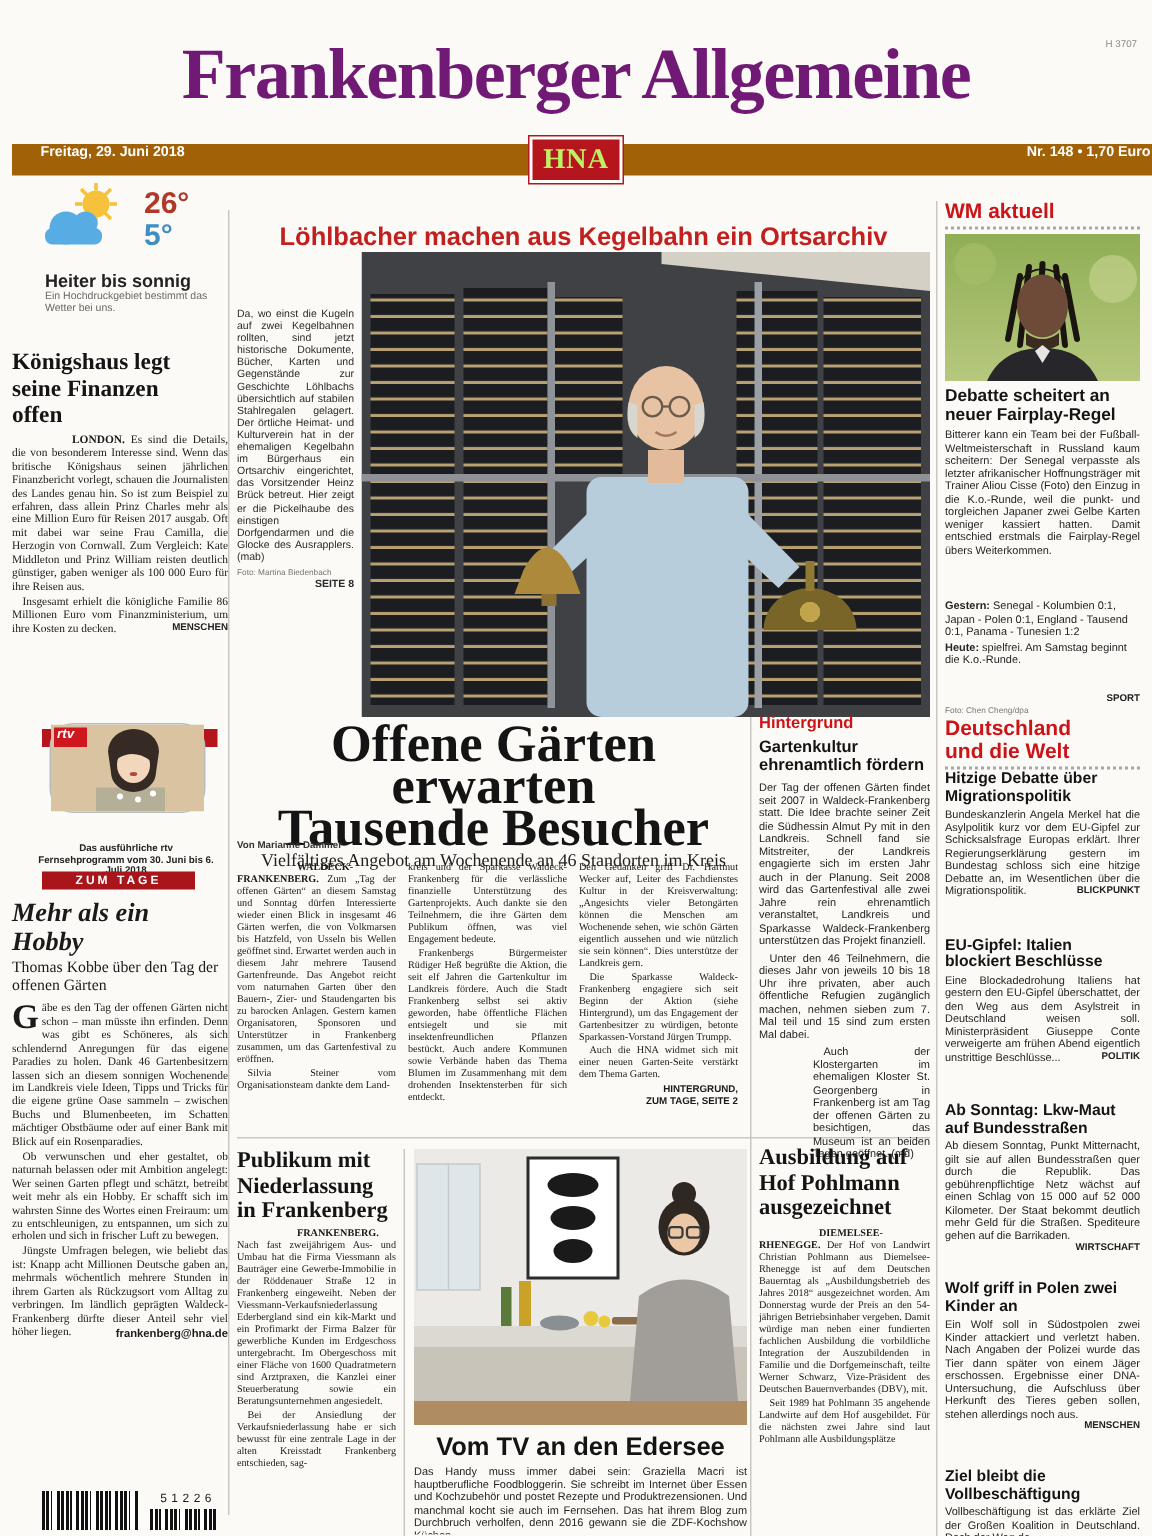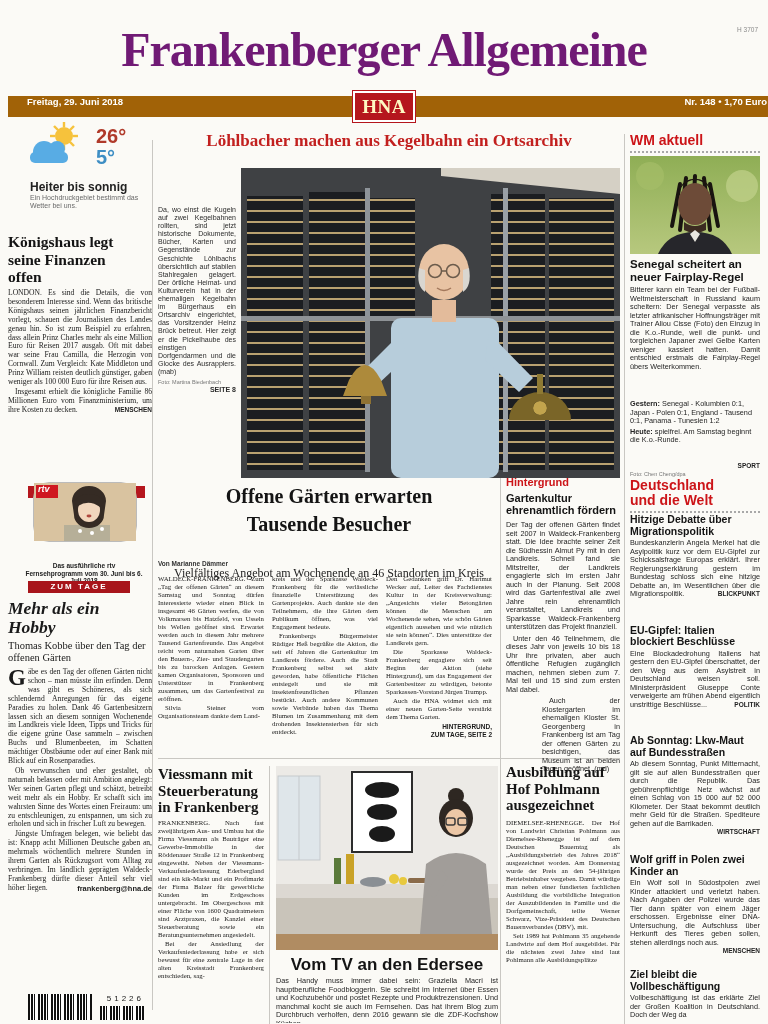--- a/index.html
+++ b/index.html
@@ -14,40 +14,40 @@
 
   
   .edition{font:6.5px "Liberation Sans",sans-serif;color:#8a8a8a;}
   .masthead{font-weight:bold;font-size:48px;letter-spacing:-1px;color:#701a75;line-height:1;}
   .datebar{background:#a16207;height:21px;line-height:21px;color:#fff;
            font:bold 9.5px "Liberation Sans",sans-serif;padding-left:13px;}
   .datebar .l{float:left;padding-left:6px;}
   .datebar .r{float:right;padding-right:6px;}
   .hnabox{background:#b5161d;border:2px solid #fff;box-shadow:0 0 0 1px #b5161d;
           width:58px;height:27px;text-align:center;}
-  .hnabox span{color:#fef9c3;font-weight:bold;font-size:19px;line-height:27px;letter-spacing:.5px;}
+  .hnabox span{color:#bef264;font-weight:bold;font-size:19px;line-height:27px;letter-spacing:.5px;}
 
   
   .h-red-top{font-family:"Liberation Sans",sans-serif;font-weight:bold;font-size:17px;color:#c2201f;}
-  .h-main{font-weight:bold;font-size:20px;line-height:28px;color:#141414;}
+  .h-main{font-weight:bold;font-size:35px;line-height:28px;color:#141414;}
   .h-sub{font-size:12px;color:#222;}
   .byline{font:bold 6.5px "Liberation Sans",sans-serif;color:#333;}
   .h-serif-md{font-weight:bold;font-size:15px;line-height:16.5px;color:#141414;}
   .h-serif-left{font-weight:bold;font-size:15.5px;line-height:17.5px;color:#141414;}
   .h-italic{font-weight:bold;font-style:italic;font-size:17.5px;line-height:19px;}
   .h-side{font-family:"Liberation Sans",sans-serif;font-weight:bold;font-size:10.5px;line-height:11.5px;color:#141414;}
   .red-label{font-family:"Liberation Sans",sans-serif;font-weight:bold;color:#cc1418;}
   .dotted{border-bottom:2px dotted #a8a8a8;}
 
   
   .body-left{font-size:7.6px;line-height:8.9px;}
   .body-col{font-size:6.8px;line-height:8px;}
   .body-side{font-family:"Liberation Sans",sans-serif;font-size:7.3px;line-height:8.5px;color:#252525;}
   .caption{font-family:"Liberation Sans",sans-serif;font-size:7px;line-height:8.1px;color:#2b2b2b;}
-  .lead{font-weight:normal;}
+  .lead{font-weight:bold;margin-left:40px;}
   .tag{float:right;font:bold 6.5px "Liberation Sans",sans-serif;color:#222;margin-left:4px;}
   .credit{font:5.5px "Liberation Sans",sans-serif;color:#777;}
   .refs{font:bold 6.5px "Liberation Sans",sans-serif;text-align:right;line-height:8px;margin-top:2px;}
   .dropcap{float:left;font-weight:bold;font-size:23px;line-height:19px;padding-right:2px;}
   .email{float:right;font:bold 7.5px "Liberation Sans",sans-serif;}
 
   
   .temp-high{font:bold 20px "Liberation Sans",sans-serif;color:#b03a2a;line-height:21px;}
   .temp-low{font:bold 20px "Liberation Sans",sans-serif;color:#3e8ec4;line-height:21px;}
   .cond{font:bold 12px "Liberation Sans",sans-serif;color:#222;}
@@ -146,21 +146,21 @@
     <div class="abs bc-num" style="left:68px;top:2px;width:48px;">51226</div>
     <div class="bars abs" style="left:72px;top:14px;width:44px;height:14px;"></div>
   </div>
 
   <div class="abs vrule" style="left:152px;top:140px;height:870px;"></div>
   <div class="abs vrule" style="left:500px;top:470px;height:554px;"></div>
   <div class="abs vrule" style="left:624px;top:134px;height:890px;"></div>
   <div class="abs vrule" style="left:269px;top:766px;height:258px;"></div>
   <div class="abs hrule" style="left:158px;top:758px;width:462px;"></div>
 
-  <div class="abs h-red-top center" style="left:158px;top:131px;width:462px;font-family:Liberation Serif, serif;">Löhlbacher machen aus Kegelbahn ein Ortsarchiv</div>
+  <div class="abs h-red-top center" style="left:158px;top:148px;width:462px;">Löhlbacher machen aus Kegelbahn ein Ortsarchiv</div>
   <div class="abs" style="left:241px;top:168px;width:379px;height:310px;">
     <svg width="379" height="310" viewBox="0 0 379 310">
       <rect width="379" height="310" fill="#3f4144"></rect>
       <polygon points="200,0 379,0 379,26 200,8" fill="#d5d0c5"></polygon>
       <defs>
         <pattern id="files" width="60" height="11" patternUnits="userSpaceOnUse">
           <rect width="60" height="9" fill="#1b1d21"></rect>
           <rect y="9" width="60" height="2" fill="#b9a171"></rect>
         </pattern>
       </defs>
@@ -223,21 +223,21 @@
   </div>
 
   <div class="abs red-label" style="left:506px;top:476px;font-size:11px;">Hintergrund</div>
   <div class="abs h-side" style="left:506px;top:492px;width:114px;font-size:11px;line-height:12px;">Gartenkultur ehrenamtlich fördern</div>
   <div class="abs body-side justify" style="left:506px;top:521px;width:114px;">
     <p>Der Tag der offenen Gärten findet seit 2007 in Waldeck-Frankenberg statt. Die Idee brachte seiner Zeit die Südhessin Almut Py mit in den Landkreis. Schnell fand sie Mitstreiter, der Landkreis engagierte sich im ersten Jahr auch in der Planung. Seit 2008 wird das Gartenfestival alle zwei Jahre rein ehrenamtlich veranstaltet, Landkreis und Sparkasse Waldeck-Frankenberg unterstützen das Projekt finanziell.</p>
     <p class="ind" style="margin-top:3px;">Unter den 46 Teilnehmern, die dieses Jahr von jeweils 10 bis 18 Uhr ihre privaten, aber auch öffentliche Refugien zugänglich machen, nehmen sieben zum 7. Mal teil und 15 sind zum ersten Mal dabei.</p>
     <p class="ind" style="margin-top:3px;margin-left:36px;">Auch der Klostergarten im ehemaligen Kloster St. Georgenberg in Frankenberg ist am Tag der offenen Gärten zu besichtigen, das Museum ist an beiden Tagen geöffnet. (md)</p>
   </div>
 
-  <div class="abs h-serif-md" style="left:158px;top:766px;width:106px;">Viessmann mit Steuerberatung in Frankenberg</div>
+  <div class="abs h-serif-md" style="left:158px;top:766px;width:106px;">Publikum mit Niederlassung in Frankenberg</div>
   <div class="abs body-col justify" style="left:158px;top:819px;width:106px;height:203px;overflow:hidden;">
     <p><b class="lead">FRANKENBERG.</b> <span>Nach fast zweijährigem Aus- und Umbau hat die Firma Viessmann als Bauträger eine Gewerbe-Immobilie in der Röddenauer Straße 12 in Frankenberg eingeweiht. Neben der Viessmann-Verkaufsniederlassung Ederbergland sind ein kik-Markt und ein Profimarkt der Firma Balzer für gewerbliche Kunden im Erdgeschoss untergebracht. Im Obergeschoss mit einer Fläche von 1600 Quadratmetern sind Arztpraxen, die Kanzlei einer Steuerberatung sowie ein Beratungsunternehmen angesiedelt.</span></p>
     <p class="ind">Bei der Ansiedlung der Verkaufsniederlassung habe er sich bewusst für eine zentrale Lage in der alten Kreisstadt Frankenberg entschieden, sag-</p>
   </div>
 
   <div class="abs" style="left:276px;top:766px;width:222px;height:184px;">
     <svg width="222" height="184" viewBox="0 0 222 184">
       <rect width="222" height="184" fill="#eceae6"></rect>
       <rect x="2" y="10" width="42" height="84" fill="#dfe6ea" stroke="#c5c9cc"></rect>
       <line x1="23" y1="10" x2="23" y2="94" stroke="#c5c9cc"></line>
@@ -291,21 +291,21 @@
           <line x1="74" y1="22" x2="80" y2="74"></line>
         <line x1="80" y1="28" x2="88" y2="70"></line>
       </g>
       <ellipse cx="65" cy="48" rx="17" ry="21" fill="#6d4b38"></ellipse>
       <path d="M48 42 a17 18 0 0 1 34 0 l-3 -12 a16 14 0 0 0 -28 0 z" fill="#1c1510"></path>
       <path d="M54 66 q11 8 22 0 l0 8 q-11 6 -22 0 z" fill="#3b2b21"></path>
       <path d="M28 98 q10 -22 37 -22 q27 0 37 22 z" fill="#26262b"></path>
       <polygon points="60,78 65,86 70,78 65,74" fill="#e8e6e0"></polygon>
     </svg>
   </div>
-  <div class="abs h-side" style="left:630px;top:258px;width:130px;font-size:11.5px;line-height:13px;">Senegal scheitert an neuer Fairplay-Regel</div>
+  <div class="abs h-side" style="left:630px;top:258px;width:130px;font-size:11.5px;line-height:13px;">Debatte scheitert an neuer Fairplay-Regel</div>
   <div class="abs body-side justify" style="left:630px;top:286px;width:130px;">Bitterer kann ein Team bei der Fußball-Weltmeisterschaft in Russland kaum scheitern: Der Senegal verpasste als letzter afrikanischer Hoffnungsträger mit Trainer Aliou Cisse (Foto) den Einzug in die K.o.-Runde, weil die punkt- und torgleichen Japaner zwei Gelbe Karten weniger kassiert hatten. Damit entschied erstmals die Fairplay-Regel übers Weiterkommen.</div>
   <div class="abs body-side" style="left:630px;top:400px;width:130px;">
     <p><b>Gestern:</b> <span>Senegal - Kolumbien 0:1, Japan - Polen 0:1, England - Tausend 0:1, Panama - Tunesien 1:2</span></p>
     <p style="margin-top:2px;"><b>Heute:</b> <span>spielfrei. Am Samstag beginnt die K.o.-Runde.</span></p>
   </div>
   <div class="abs" style="left:630px;top:462px;width:130px;">
     <span class="credit">Foto: Chen Cheng/dpa</span>
     <span class="tag">SPORT</span>
   </div>
 
@@ -326,21 +326,21 @@
       <div class="body-side justify" style="margin-top:2px;">
         <span>Eine Blockadedrohung Italiens hat gestern den EU-Gipfel überschattet, der den Weg aus dem Asylstreit in Deutschland weisen soll. Ministerpräsident Giuseppe Conte verweigerte am frühen Abend eigentlich unstrittige Beschlüsse...</span><span class="tag">POLITIK</span>
       </div>
     </div>
     <div style="margin-bottom:26px;">
       <div class="h-side">Ab Sonntag: Lkw-Maut auf Bundesstraßen</div>
       <div class="body-side justify" style="margin-top:2px;">
         <span>Ab diesem Sonntag, Punkt Mitternacht, gilt sie auf allen Bundesstraßen quer durch die Republik. Das gebührenpflichtige Netz wächst auf einen Schlag von 15 000 auf 52 000 Kilometer. Der Staat bekommt deutlich mehr Geld für die Straßen. Spediteure gehen auf die Barrikaden.</span><span class="tag">WIRTSCHAFT</span>
       </div>
     </div>
-    <div style="margin-bottom:22px;">
+    <div style="margin-bottom:32px;">
       <div class="h-side">Wolf griff in Polen zwei Kinder an</div>
       <div class="body-side justify" style="margin-top:2px;">
         <span>Ein Wolf soll in Südostpolen zwei Kinder attackiert und verletzt haben. Nach Angaben der Polizei wurde das Tier dann später von einem Jäger erschossen. Ergebnisse einer DNA-Untersuchung, die Aufschluss über Herkunft des Tieres geben sollen, stehen allerdings noch aus.</span><span class="tag">MENSCHEN</span>
       </div>
     </div>
     <div>
       <div class="h-side">Ziel bleibt die Vollbeschäftigung</div>
       <div class="body-side justify" style="margin-top:2px;">
         <span>Vollbeschäftigung ist das erklärte Ziel der Großen Koalition in Deutschland. Doch der Weg da</span>
       </div>

